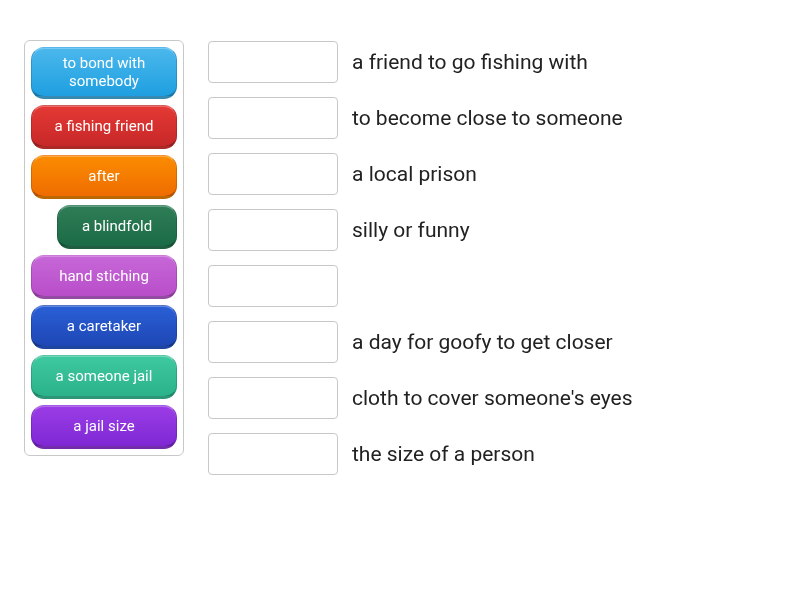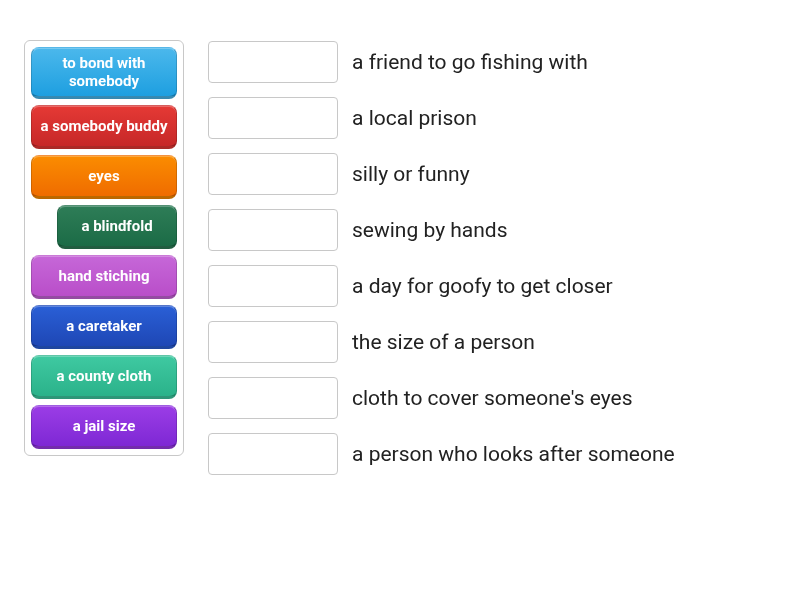--- a/index.html
+++ b/index.html
@@ -21,24 +21,24 @@
     border: 1px solid #c8c8c8;
     border-radius: 6px;
     padding: 6px 6px;
     display: flex;
     flex-direction: column;
     gap: 6px;
     width: 160px;
   }
   .term-tile {
     color: #ffffff;
-    font-weight: 700;
+    font-weight: 400;
     font-size: 15px;
     text-align: center;
-    border-radius: 8px;
+    border-radius: 13px;
     padding: 6px 4px;
     min-height: 44px;
     display: flex;
     align-items: center;
     justify-content: center;
     line-height: 1.2;
     cursor: grab;
     position: relative;
     border-left: 1px solid rgba(0,0,0,0.15);
     border-right: 1px solid rgba(0,0,0,0.15);
@@ -81,57 +81,56 @@
     color: #222222;
   }
 </style>
 </head>
 <body>
 
 <div class="container">
 
   <div class="terms-panel">
     <div class="term-tile c0">to bond with somebody</div>
-    <div class="term-tile c1">a somebody buddy</div>
-    <div class="term-tile c2">eyes</div>
+    <div class="term-tile c1">a fishing friend</div>
+    <div class="term-tile c2">after</div>
     <div class="term-tile c3">a blindfold</div>
     <div class="term-tile c4">hand stiching</div>
     <div class="term-tile c5">a caretaker</div>
-    <div class="term-tile c6">a county cloth</div>
+    <div class="term-tile c6">a someone jail</div>
     <div class="term-tile c8">a jail size</div>
   </div>
 
   <div class="defs-panel">
     <div class="def-row">
       <div class="drop-slot"></div>
       <div class="def-text">a friend to go fishing with</div>
+    </div>
+    <div class="def-row">
+      <div class="drop-slot"></div>
+      <div class="def-text">to become close to someone</div>
     </div>
     <div class="def-row">
       <div class="drop-slot"></div>
       <div class="def-text">a local prison</div>
     </div>
     <div class="def-row">
       <div class="drop-slot"></div>
       <div class="def-text">silly or funny</div>
     </div>
     <div class="def-row">
       <div class="drop-slot"></div>
-      <div class="def-text">sewing by hands</div>
     </div>
     <div class="def-row">
       <div class="drop-slot"></div>
       <div class="def-text">a day for goofy to get closer</div>
     </div>
     <div class="def-row">
       <div class="drop-slot"></div>
-      <div class="def-text">the size of a person</div>
-    </div>
-    <div class="def-row">
-      <div class="drop-slot"></div>
       <div class="def-text">cloth to cover someone's eyes</div>
     </div>
     <div class="def-row">
       <div class="drop-slot"></div>
-      <div class="def-text">a person who looks after someone</div>
+      <div class="def-text">the size of a person</div>
     </div>
   </div>
 
 </div>
 
 </body></html>

